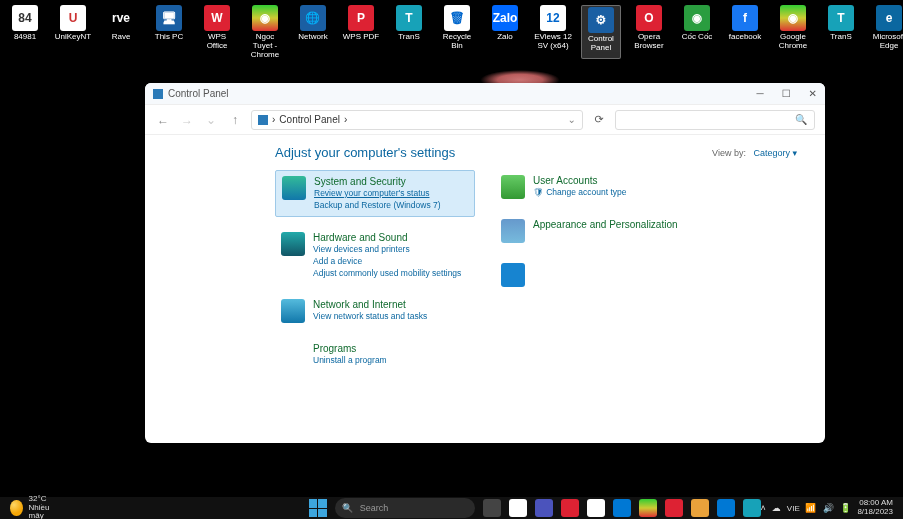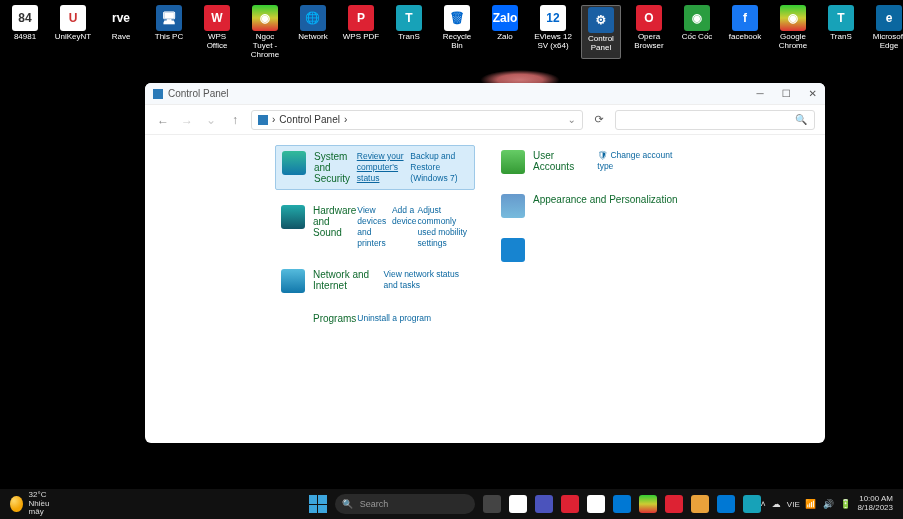--- a/index.html
+++ b/index.html
@@ -38,27 +38,27 @@
 .hdr { display: flex; align-items: center; padding: 0 0 10px 130px; }
 .hdr-title { color: #0b67a0; font-size: 13px; }
 .viewby { margin-left: auto; font-size: 9px; color: #666; margin-right: 10px; }
 .viewby a { color: #0b67a0; text-decoration: none; }
 
 .cols { display: flex; padding-left: 130px; gap: 20px; }
 .col { display: flex; flex-direction: column; gap: 10px; width: 200px; }
 .cat { display: flex; gap: 8px; padding: 5px 6px; border-radius: 2px; }
 .cat.hl { background: #d7ecfa; border: 1px solid #9ec9e8; }
 .cat-icon { width: 24px; height: 24px; flex-shrink: 0; border-radius: 3px; }
-.cat-body { display: flex; flex-direction: row; gap: 1px; }
+.cat-body { display: flex; flex-direction: column; gap: 1px; }
 .cat-title { color: #106a2e; font-size: 10px; font-weight: 500; cursor: pointer; }
 .cat-link { color: #0b67a0; font-size: 8.5px; cursor: pointer; line-height: 1.3; }
 .cat-link.u { text-decoration: underline; }
 
 
-.taskbar { position: absolute; bottom: 0; left: 0; right: 0; height: 30px; background: #111; display: flex; align-items: center; padding: 0 10px; }
+.taskbar { position: absolute; bottom: 0; left: 0; right: 0; height: 22px; background: #111; display: flex; align-items: center; padding: 0 10px; }
 .weather { display: flex; align-items: center; gap: 6px; color: #ddd; font-size: 8px; line-height: 1.1; }
 .weather-icon { width: 16px; height: 16px; background: radial-gradient(circle at 30% 30%, #ffd766, #f4a607 60%); border-radius: 50%; }
 .task-center { margin-left: 250px; display: flex; align-items: center; gap: 8px; }
 .start { width: 18px; height: 18px; display: grid; grid-template-columns: 1fr 1fr; grid-template-rows: 1fr 1fr; gap: 1px; cursor: pointer; }
 .start div { background: #3da6de; }
 .tsearch { width: 140px; height: 20px; background: #2a2a2a; border-radius: 12px; display: flex; align-items: center; padding: 0 8px; color: #999; font-size: 9px; gap: 6px; cursor: text; }
 .task-icons { display: flex; gap: 8px; align-items: center; }
 .tb-i { width: 18px; height: 18px; border-radius: 3px; cursor: pointer; }
 .tray { margin-left: auto; display: flex; align-items: center; gap: 6px; color: #ddd; font-size: 8px; }
 .tray-icn { font-size: 9px; cursor: pointer; }
@@ -191,20 +191,27 @@
       <span>Control Panel</span>
       <span>›</span>
       <span class="addr-caret">⌄</span>
     </div>
     <span class="refresh">⟳</span>
     <div class="searchbox">
       <span class="search-icn">🔍</span>
     </div>
   </div>
   <div class="body">
+    <div class="hdr">
+      <span class="hdr-title">Adjust your computer's settings</span>
+      <span class="viewby">
+        <span>View by:</span>&nbsp;&nbsp;
+        <a href="#">Category ▾</a>
+      </span>
+    </div>
     <div class="cols">
       <div class="col" id="col-left">
           <div class="cat hl">
             <div class="cat-icon" style="background: linear-gradient(rgb(51, 187, 153), rgb(17, 119, 170));"></div>
             <div class="cat-body">
               <div class="cat-title">System and Security</div>
               <div class="cat-link u">Review your computer's status</div>
               <div class="cat-link">Backup and Restore (Windows 7)</div>
             </div>
           </div>
@@ -288,17 +295,17 @@
       </div>
   </div>
   <div class="tray">
     <span class="tray-icn">˄</span>
     <span class="tray-icn">☁</span>
     <span>VIE</span>
     <span class="tray-icn">📶</span>
     <span class="tray-icn">🔊</span>
     <span class="tray-icn">🔋</span>
     <div class="clock">
-      <div>10:00 AM</div>
+      <div>08:00 AM</div>
       <div>8/18/2023</div>
     </div>
   </div>
 </div>
 
 </body></html>

